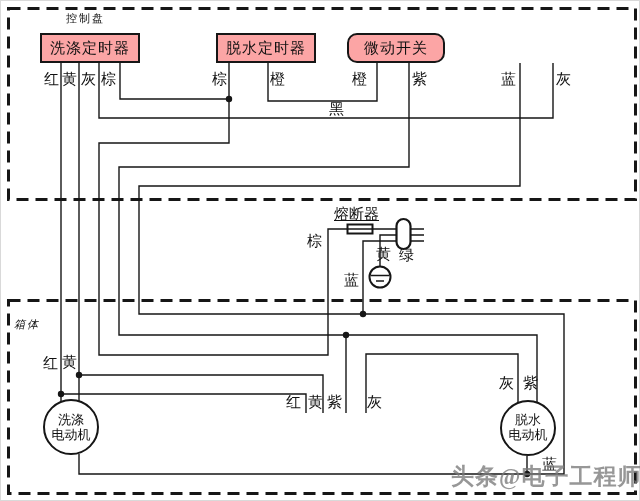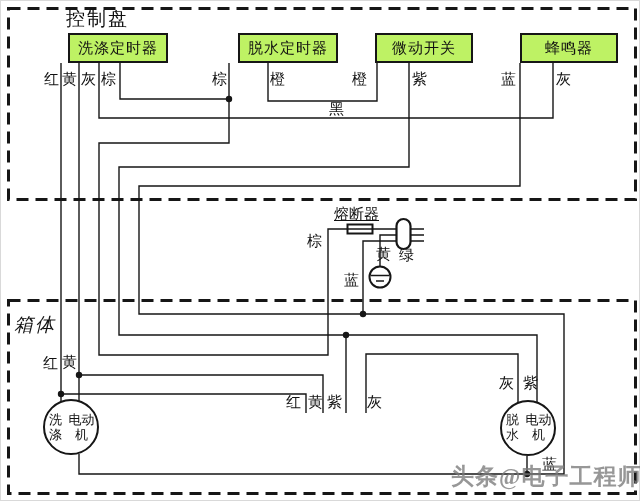--- a/index.html
+++ b/index.html
@@ -3,29 +3,29 @@
 <meta charset="utf-8">
 <style>
   html,body{margin:0;padding:0;background:#fff;}
   .stage{
     position:relative;width:640px;height:501px;background:#ffffff;overflow:hidden;
     font-family:"Liberation Serif","DejaVu Serif",serif;color:#111;
     outline:1px solid #d9d9d9;outline-offset:-1px;
   }
   .stage svg{position:absolute;left:0;top:0;}
   .lbl{position:absolute;font-size:15px;line-height:17px;white-space:nowrap;}
-  .sect{position:absolute;font-size:19px;line-height:17px;letter-spacing:2px;white-space:nowrap;}
+  .sect{position:absolute;font-size:11px;line-height:17px;letter-spacing:2px;white-space:nowrap;}
   .cbox{
-    position:absolute;border:2px solid #161616;background:#bef264;
+    position:absolute;border:2px solid #161616;background:#fca5a5;
     display:flex;align-items:center;justify-content:center;
-    font-size:15px;letter-spacing:1px;white-space:nowrap;margin-left:28px;
+    font-size:15px;letter-spacing:1px;white-space:nowrap;
   }
   .motor{
     position:absolute;border:2px solid #161616;border-radius:50%;background:#fff;
-    display:flex;flex-direction:row;align-items:center;justify-content:center;
+    display:flex;flex-direction:column;align-items:center;justify-content:center;
     font-size:13px;line-height:15px;text-align:center;
   }
   .wm{
     position:absolute;font-size:23px;letter-spacing:1px;white-space:nowrap;
     color:rgba(122,122,122,0.78);font-weight:bold;z-index:5;
   }
 </style>
 </head>
 <body>
 
@@ -79,28 +79,25 @@
       <circle cx="527" cy="474" r="3.2"></circle>
     </g>
   </svg>
 
   <span class="sect" style="left:66px;top:10px;">控制盘</span>
   <span class="sect" style="left:14px;top:316px;font-style:italic;">箱体</span>
 
   <div class="cbox" style="left:40px;top:33px;width:96px;height:26px;">
       <span>洗涤定时器</span>
     </div>
-  <div class="cbox" style="left:210px;top:33px;width:96px;height:26px;">
+  <div class="cbox" style="left:216px;top:33px;width:96px;height:26px;">
       <span>脱水定时器</span>
     </div>
-  <div class="cbox" style="left:347px;top:33px;width:94px;height:26px;">
+  <div class="cbox" style="left:347px;top:33px;width:94px;height:26px;border-radius:10px;">
       <span>微动开关</span>
-    </div>
-  <div class="cbox" style="left:492px;top:33px;width:94px;height:26px;">
-      <span>蜂鸣器</span>
     </div>
 
   <div class="motor" style="left:43px;top:399px;width:52px;height:52px;">
     <span>洗涤</span>
     <span>电动机</span>
   </div>
   <div class="motor" style="left:500px;top:400px;width:52px;height:52px;font-family:Liberation Mono, monospace;">
     <span>脱水</span>
     <span>电动机</span>
   </div>

